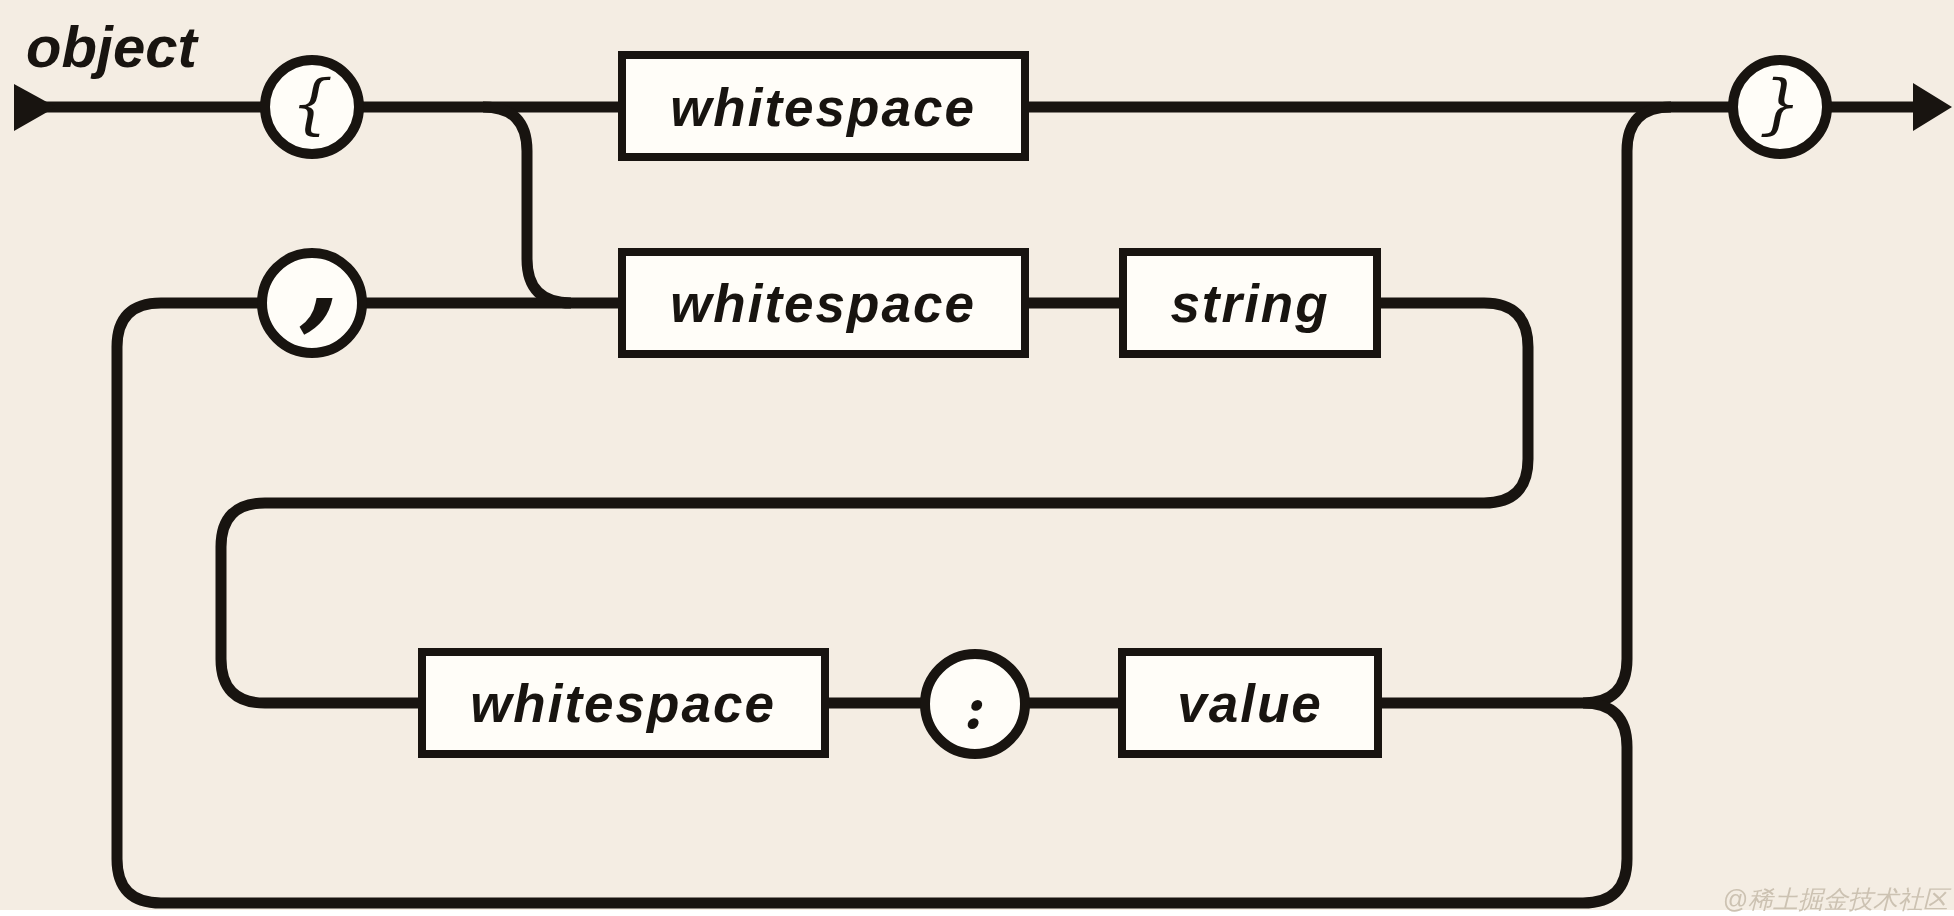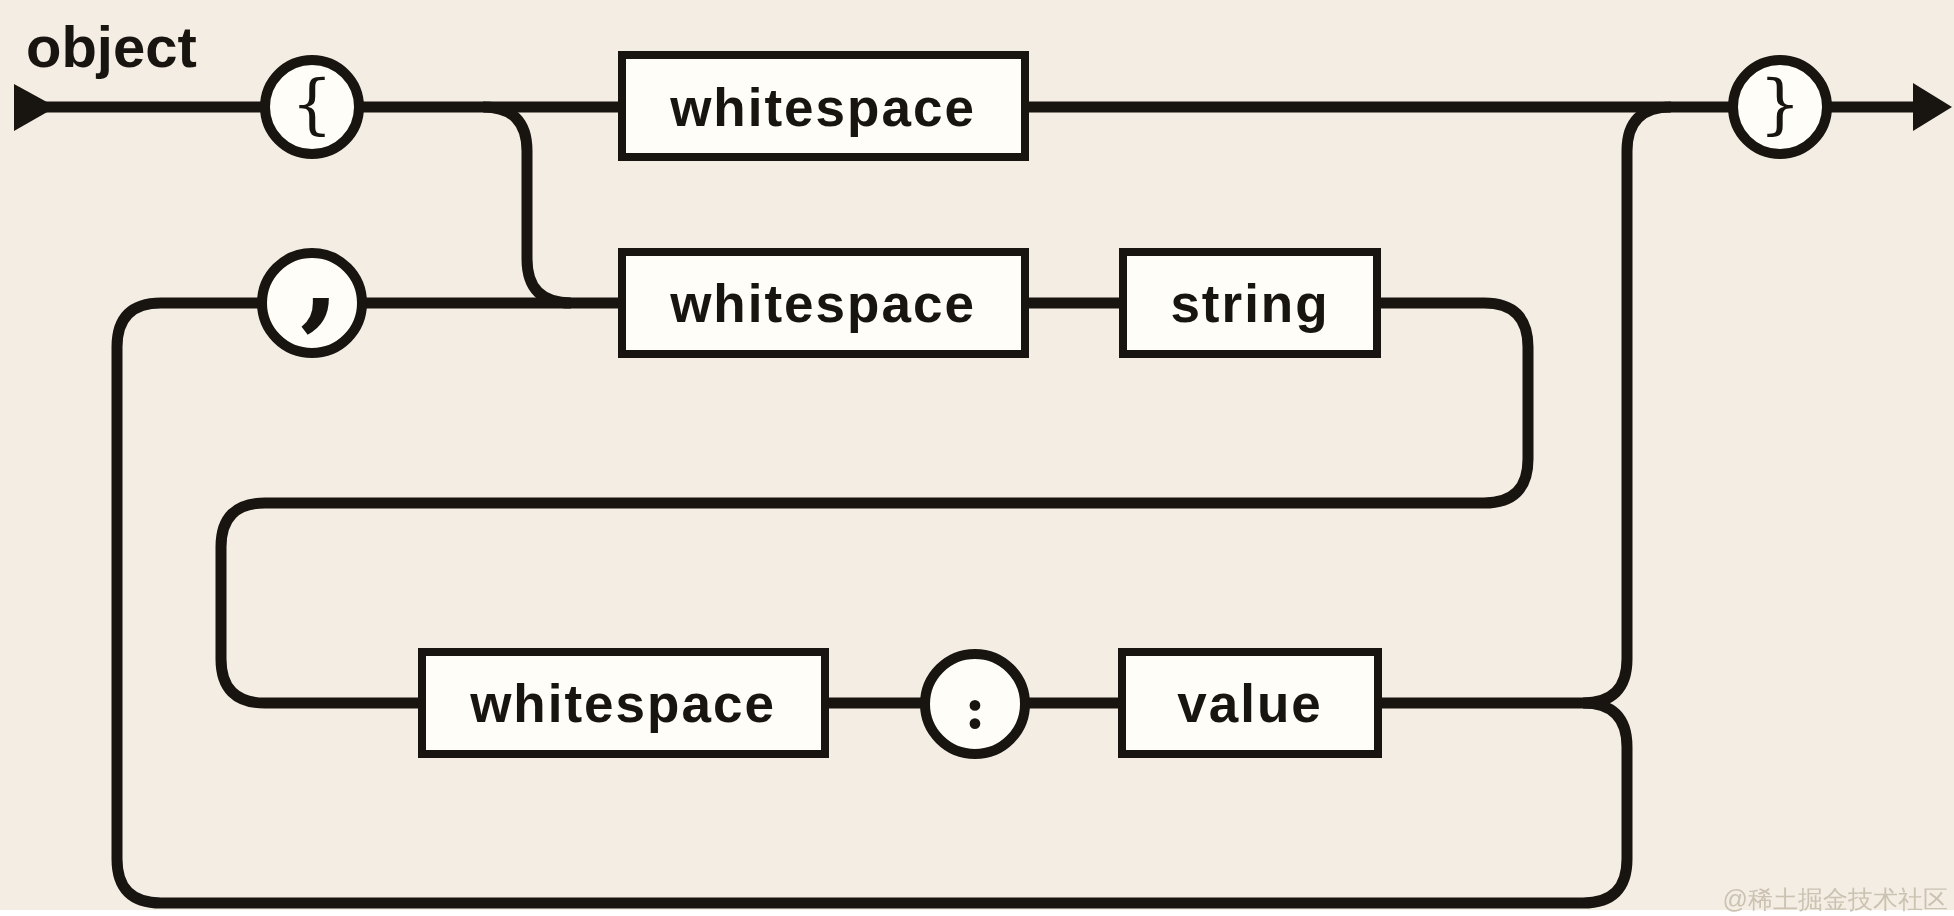--- a/index.html
+++ b/index.html
@@ -2,21 +2,21 @@
 <html><head>
 <meta charset="utf-8">
 <style>
   html, body { margin: 0; padding: 0; }
   body {
     width: 1954px; height: 916px;
     background: #ffffff;
     font-family: "Liberation Sans", sans-serif;
     overflow: hidden;
   }
-  .stage { position: relative; width: 1954px; height: 916px; }
+  .stage { position: relative; width: 1954px; height: 916px; font-style: italic; }
   svg { display: block; }
   .track {
     fill: none;
     stroke: #181410;
     stroke-width: 11;
     stroke-linecap: butt;
   }
   .node-box {
     fill: #fffdf8;
     stroke: #181410;

